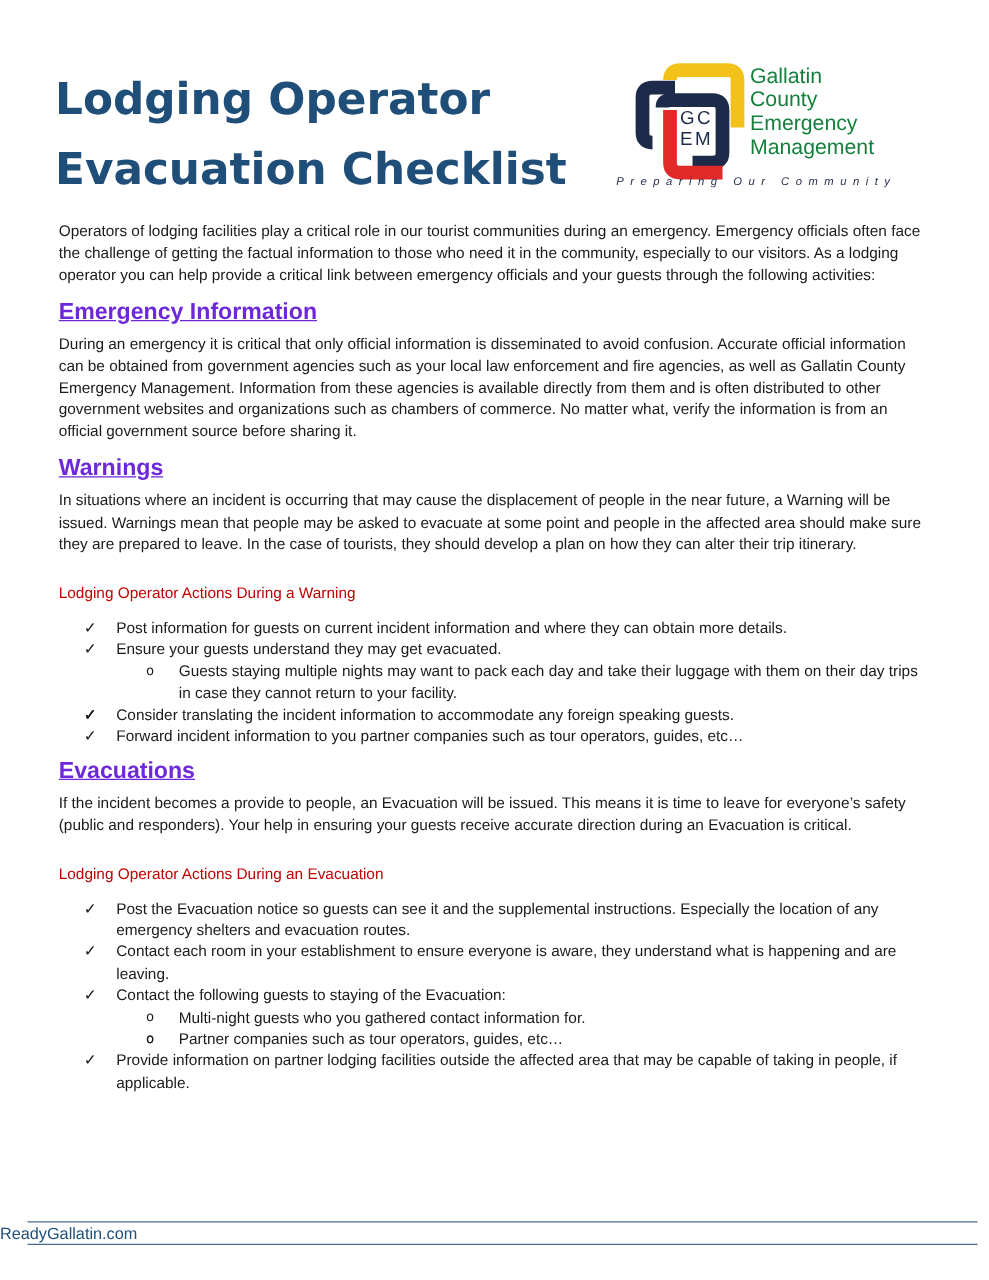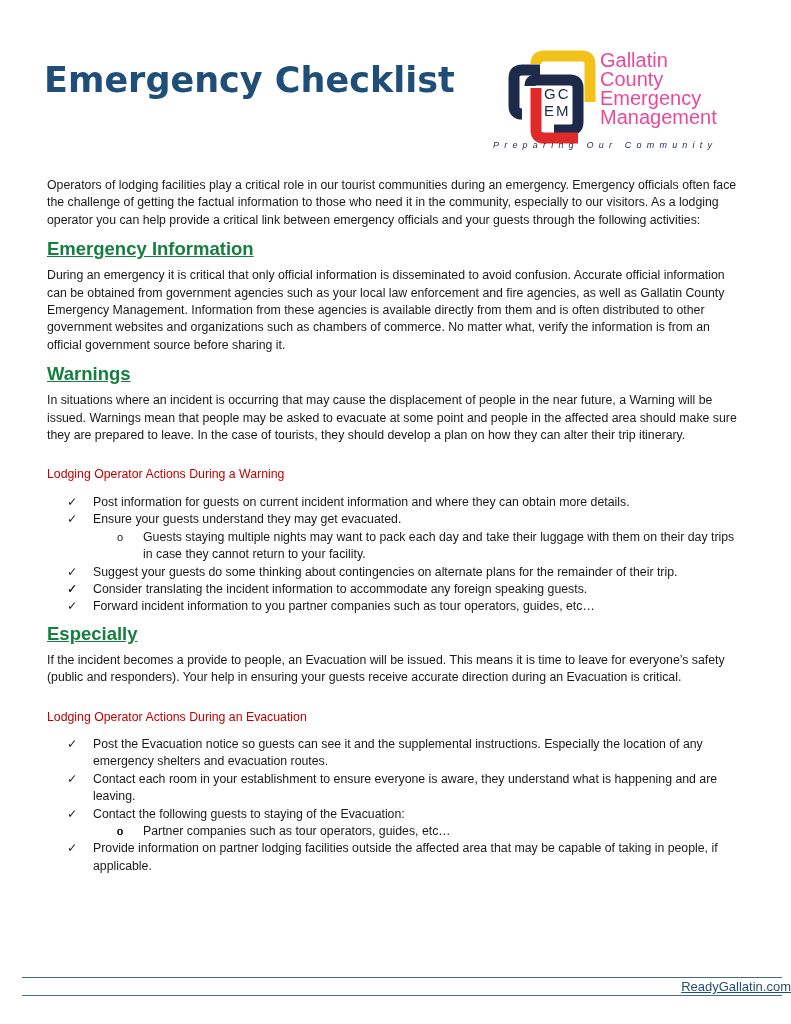--- a/index.html
+++ b/index.html
@@ -1,40 +1,41 @@
 <!DOCTYPE html>
 <html><head>
 <meta charset="utf-8">
 <style>
   html, body { margin: 0; padding: 0; background: #ffffff; }
   body { width: 791px; height: 1024px; position: relative; overflow: hidden; font-family: "Liberation Sans", sans-serif; color: #1a1a1a; }
   .title { position: absolute; left: 44px; top: 52px; font-family: "DejaVu Sans", sans-serif; font-weight: bold; color: #1f4e79; font-size: 35px; line-height: 56px; letter-spacing: 0px; }
   .title div { white-space: nowrap; }
   .logo { position: absolute; left: 508px; top: 50px; width: 240px; height: 110px; }
   .logo-mark { position: absolute; left: 0; top: 0; width: 95px; height: 95px; }
-  .logo-text { position: absolute; left: 92px; top: 1px; color: #ec4899; font-size: 20px; line-height: 19px; font-family: "Liberation Sans", sans-serif; }
+  .logo-text { position: absolute; left: 92px; top: 1px; color: #15803d; font-size: 17px; line-height: 19px; font-family: "Liberation Sans", sans-serif; }
   .tagline { position: absolute; left: -15px; top: 90px; font-style: italic; color: #1e2a4a; font-size: 9px; letter-spacing: 5.2px; white-space: nowrap; }
   .content { position: absolute; left: 47px; top: 177px; width: 700px; font-size: 12.3px; line-height: 17.4px; }
   p { margin: 0 0 8px 0; }
-  h2 { margin: 6px 0 6px 0; font-size: 18.5px; line-height: 24px; color: #15803d; text-decoration: underline; font-weight: bold; }
+  h2 { margin: 6px 0 6px 0; font-size: 18.5px; line-height: 24px; color: #6d28d9; text-decoration: underline; font-weight: bold; }
   .subhead { color: #c00000; font-size: 12.3px; margin: 22px 0 10px 0; }
   ul.checks { list-style: none; margin: 0 0 6px 0; padding: 0; }
   ul.checks > li { position: relative; padding-left: 46px; }
   ul.checks > li .chk { position: absolute; left: 20px; top: 0; }
   ul.sub { list-style: none; margin: 0; padding: 0; }
   ul.sub > li { position: relative; padding-left: 50px; }
   ul.sub > li .bul { position: absolute; left: 24px; top: 0; font-size: 11px; }
   .footer-line { position: absolute; left: 22px; width: 760px; height: 1px; background: #4a6a8a; }
-  .footer-text { position: absolute; left: 0; width: 791px; top: 979px; text-align: right; color: #1f4e79; font-size: 13px; text-decoration: underline; }
+  .footer-text { position: absolute; left: 0; width: 791px; top: 979px; text-align: left; color: #1f4e79; font-size: 13px; }
 </style>
 </head>
 <body>
 
 <div class="title">
-  <div>Emergency Checklist</div>
+  <div>Lodging Operator</div>
+  <div>Evacuation Checklist</div>
 </div>
 
 <div class="logo">
   <svg class="logo-mark" viewBox="0 0 95 95">
     <path d="M28 14 Q28 6 36 6 L74 6 Q82 6 82 14 L82 52" fill="none" stroke="#f2c21b" stroke-width="11"></path>
     <path d="M32 20 L14 20 Q6 20 6 28 L6 56 Q6 64 14 64" fill="none" stroke="#1e2a4a" stroke-width="11"></path>
     <path d="M22 36 Q22 30 28 30 L62 30 Q70 30 70 38 L70 72 Q70 80 62 80 L46 80" fill="none" stroke="#1e2a4a" stroke-width="11"></path>
     <path d="M28 38 L28 80 Q28 88 36 88 L70 88" fill="none" stroke="#e02a2a" stroke-width="11"></path>
     <text x="36" y="49" font-family="Liberation Sans, sans-serif" font-size="15" fill="#1e2a4a" letter-spacing="2">GC</text>
     <text x="36" y="66" font-family="Liberation Sans, sans-serif" font-size="15" fill="#1e2a4a" letter-spacing="2">EM</text>
@@ -57,35 +58,35 @@
   <h2>Warnings</h2>
   <p>In situations where an incident is occurring that may cause the displacement of people in the near future, a Warning will be issued.  Warnings mean that people may be asked to evacuate at some point and people in the affected area should make sure they are prepared to leave.  In the case of tourists, they should develop a plan on how they can alter their trip itinerary.</p>
   <div class="subhead">Lodging Operator Actions During a Warning</div>
   <ul class="checks">
     <li><span class="chk">✓</span><span>Post information for guests on current incident information and where they can obtain more details.</span></li>
     <li><span class="chk">✓</span><span>Ensure your guests understand they may get evacuated.</span>
       <ul class="sub">
         <li><span class="bul">o</span><span>Guests staying multiple nights may want to pack each day and take their luggage with them on their day trips in case they cannot return to your facility.</span></li>
       </ul>
     </li>
-    <li><span class="chk">✓</span><span>Suggest your guests do some thinking about contingencies on alternate plans for the remainder of their trip.</span></li>
+    <li><span class="chk">✓</span></li>
     <li><span class="chk">✓</span></li>
     <li><span class="chk">✓</span><span>Consider translating the incident information to accommodate any foreign speaking guests.</span></li>
     <li><span class="chk">✓</span><span>Forward incident information to you partner companies such as tour operators, guides, etc…</span></li>
   </ul>
 
-  <h2>Especially</h2>
+  <h2>Evacuations</h2>
   <p>If the incident becomes a provide to people, an Evacuation will be issued.  This means it is time to leave for everyone’s safety (public and responders).  Your help in ensuring your guests receive accurate direction during an Evacuation is critical.</p>
   <div class="subhead">Lodging Operator Actions During an Evacuation</div>
   <ul class="checks">
     <li><span class="chk">✓</span><span>Post the Evacuation notice so guests can see it and the supplemental instructions.  Especially the location of any emergency shelters and evacuation routes.</span></li>
     <li><span class="chk">✓</span><span>Contact each room in your establishment to ensure everyone is aware, they understand what is happening and are leaving.</span></li>
     <li><span class="chk">✓</span><span>Contact the following guests to staying of the Evacuation:</span>
       <ul class="sub">
-        <li><span class="bul">o</span></li>
+        <li><span class="bul">o</span><span>Multi-night guests who you gathered contact information for.</span></li>
         <li><span class="bul">o</span></li>
         <li><span class="bul">o</span><span>Partner companies such as tour operators, guides, etc…</span></li>
       </ul>
     </li>
     <li><span class="chk">✓</span><span>Provide information on partner lodging facilities outside the affected area that may be capable of taking in people, if applicable.</span></li>
   </ul>
 </div>
 
 <div class="footer-line" style="top:977px;"></div>
 <div class="footer-line" style="top:995px;"></div>

